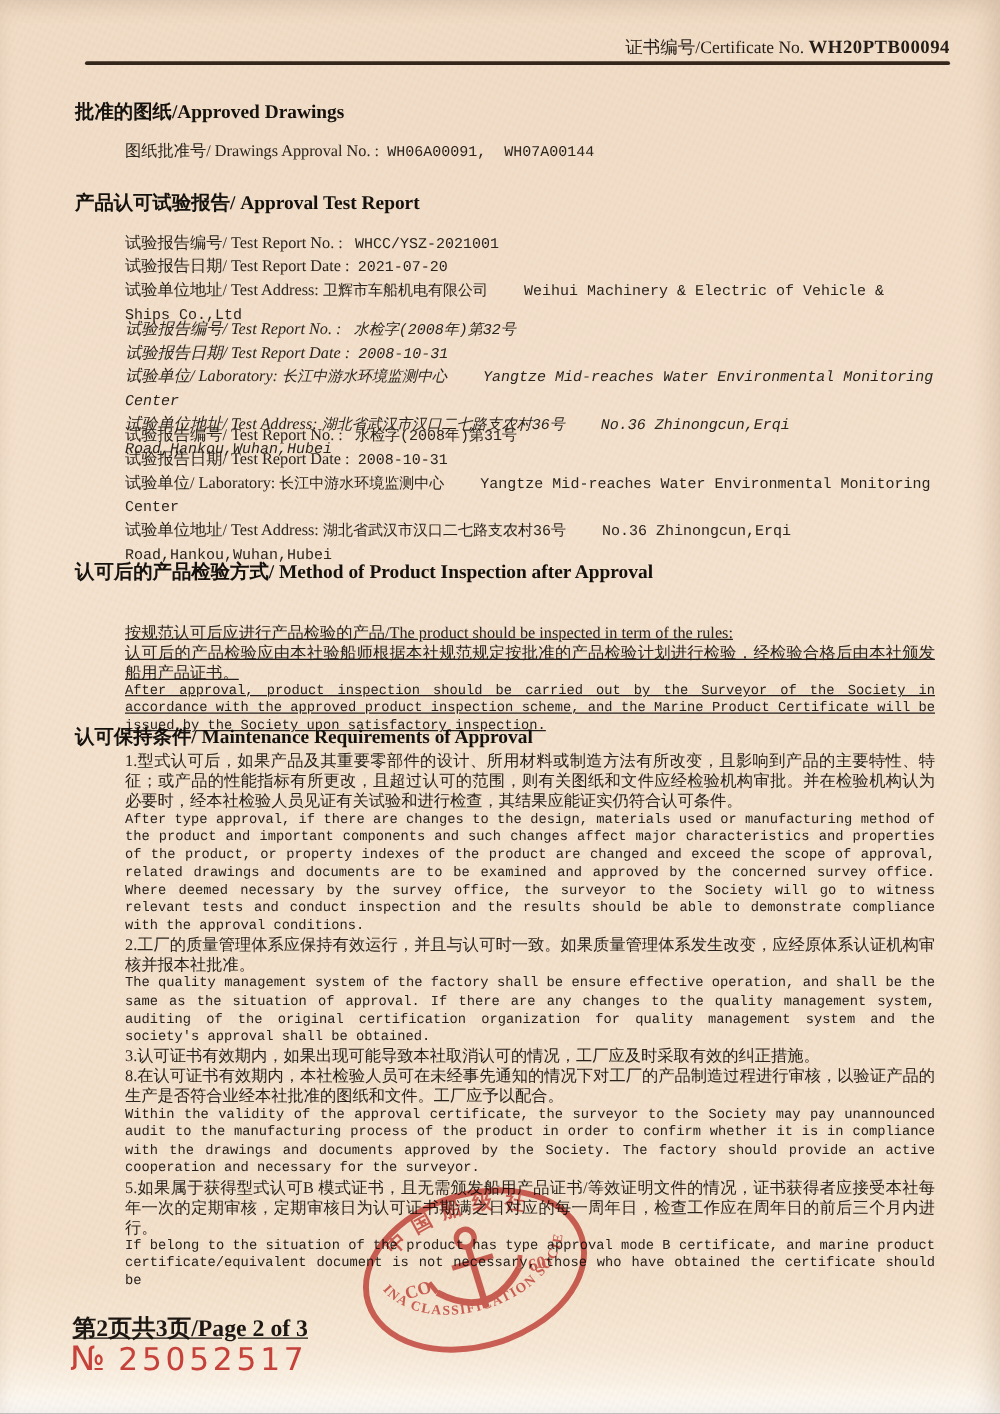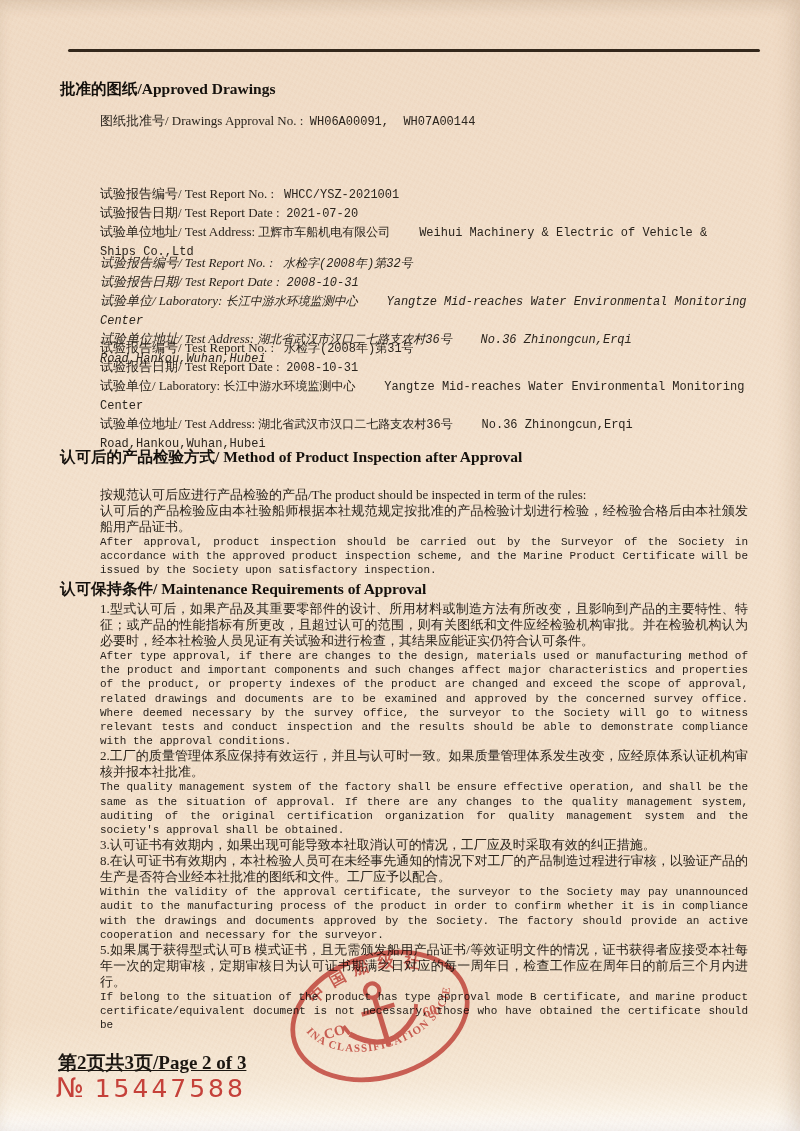--- a/index.html
+++ b/index.html
@@ -33,27 +33,29 @@
   .stamp{position:absolute;left:285px;top:946px;width:190px;height:140px;transform:rotate(-17deg);opacity:.82;mix-blend-mode:multiply;pointer-events:none;}
   .stamp svg{width:100%;height:100%;}
   .stamp text{fill:#c84843;font-family:"Liberation Serif",serif;font-weight:700;}
 </style>
 </head>
 <body>
 
 <div class="page">
   <div class="texture"></div>
 
+  <div class="cert-no"><span>证书编号/Certificate No. </span><span class="bold">WH20PTB00094</span></div>
   <div class="rule"></div>
 
   <h2 class="sec" style="top:79px;">批准的图纸/Approved Drawings</h2>
   <div class="block" style="top:112px;">
     <div class="rline"><span>图纸批准号/ Drawings Approval No. :  </span><span class="val">WH06A00091,  WH07A00144</span></div>
   </div>
 
+  <h2 class="sec" style="top:152px;">产品认可试验报告/ Approval Test Report</h2>
 
   <div class="block" style="top:185px;">
     <div class="rline"><span>试验报告编号/ Test Report No. :   </span><span class="val">WHCC/YSZ-2021001</span></div>
     <div class="rline"><span>试验报告日期/ Test Report Date :  </span><span class="val">2021-07-20</span></div>
     <div class="rline"><span>试验单位地址/ Test Address: </span><span class="val">卫辉市车船机电有限公司    Weihui Machinery &amp; Electric of Vehicle &amp; Ships Co.,Ltd</span></div>
   </div>
 
   <div class="block" style="top:254px;font-style:italic;">
     <div class="rline"><span>试验报告编号/ Test Report No. :   </span><span class="val">水检字(2008年)第32号</span></div>
     <div class="rline"><span>试验报告日期/ Test Report Date :  </span><span class="val">2008-10-31</span></div>
@@ -64,21 +66,21 @@
 
   <div class="block" style="top:339px;">
     <div class="rline"><span>试验报告编号/ Test Report No. :   </span><span class="val">水检字(2008年)第31号</span></div>
     <div class="rline"><span>试验报告日期/ Test Report Date :  </span><span class="val">2008-10-31</span></div>
     <div class="rline"><span>试验单位/ Laboratory: </span><span class="val">长江中游水环境监测中心    Yangtze Mid-reaches Water Environmental Monitoring Center</span></div>
     <div class="rline"><span>试验单位地址/ Test Address: </span><span class="val">湖北省武汉市汉口二七路支农村36号    No.36 Zhinongcun,Erqi</span></div>
     <div class="rline"><span></span><span class="val">Road,Hankou,Wuhan,Hubei</span></div>
   </div>
 
   <h2 class="sec" style="top:447px;">认可后的产品检验方式/ Method of Product Inspection after Approval</h2>
-  <div class="bodytext" style="top:487px;">
+  <div class="bodytext" style="top:498px;text-decoration:underline;">
     <p class="zh">按规范认可后应进行产品检验的产品/The product should be inspected in term of the rules:</p>
     <p class="zh">认可后的产品检验应由本社验船师根据本社规范规定按批准的产品检验计划进行检验，经检验合格后由本社颁发船用产品证书。</p>
     <p class="en">After approval, product inspection should be carried out by the Surveyor of the Society in accordance with the approved product inspection scheme, and the Marine Product Certificate will be issued by the Society upon satisfactory inspection.</p>
   </div>
 
   <h2 class="sec" style="top:579px;">认可保持条件/ Maintenance Requirements of Approval</h2>
   <div class="bodytext" style="top:601px;">
     <p class="zh">1.型式认可后，如果产品及其重要零部件的设计、所用材料或制造方法有所改变，且影响到产品的主要特性、特征；或产品的性能指标有所更改，且超过认可的范围，则有关图纸和文件应经检验机构审批。并在检验机构认为必要时，经本社检验人员见证有关试验和进行检查，其结果应能证实仍符合认可条件。</p>
     <p class="en">After type approval, if there are changes to the design, materials used or manufacturing method of the product and important components and such changes affect major characteristics and properties of the product, or property indexes of the product are changed and exceed the scope of approval, related drawings and documents are to be examined and approved by the concerned survey office. Where deemed necessary by the survey office, the surveyor to the Society will go to witness relevant tests and conduct inspection and the results should be able to demonstrate compliance with the approval conditions.</p>
     <p class="zh">2.工厂的质量管理体系应保持有效运行，并且与认可时一致。如果质量管理体系发生改变，应经原体系认证机构审核并报本社批准。</p>
@@ -109,14 +111,14 @@
         <circle cx="100" cy="45" r="7.5" stroke-width="4.5"></circle>
         <line x1="100" y1="53" x2="100" y2="106" stroke-width="5.5"></line>
         <line x1="82" y1="66" x2="118" y2="66" stroke-width="4.5"></line>
         <path d="M64,82 Q100,118 136,82" stroke-width="5.5"></path>
         <path d="M64,82 l-4,-10 M136,82 l4,-10" stroke-width="4"></path>
       </g>
     </svg>
   </div>
 
   <div class="page-indicator">第2页共3页/Page 2 of 3</div>
-  <div class="serial"><span>№ </span><span class="num">15447588</span></div>
+  <div class="serial"><span>№ </span><span class="num">25052517</span></div>
 </div>
 
 </body></html>

